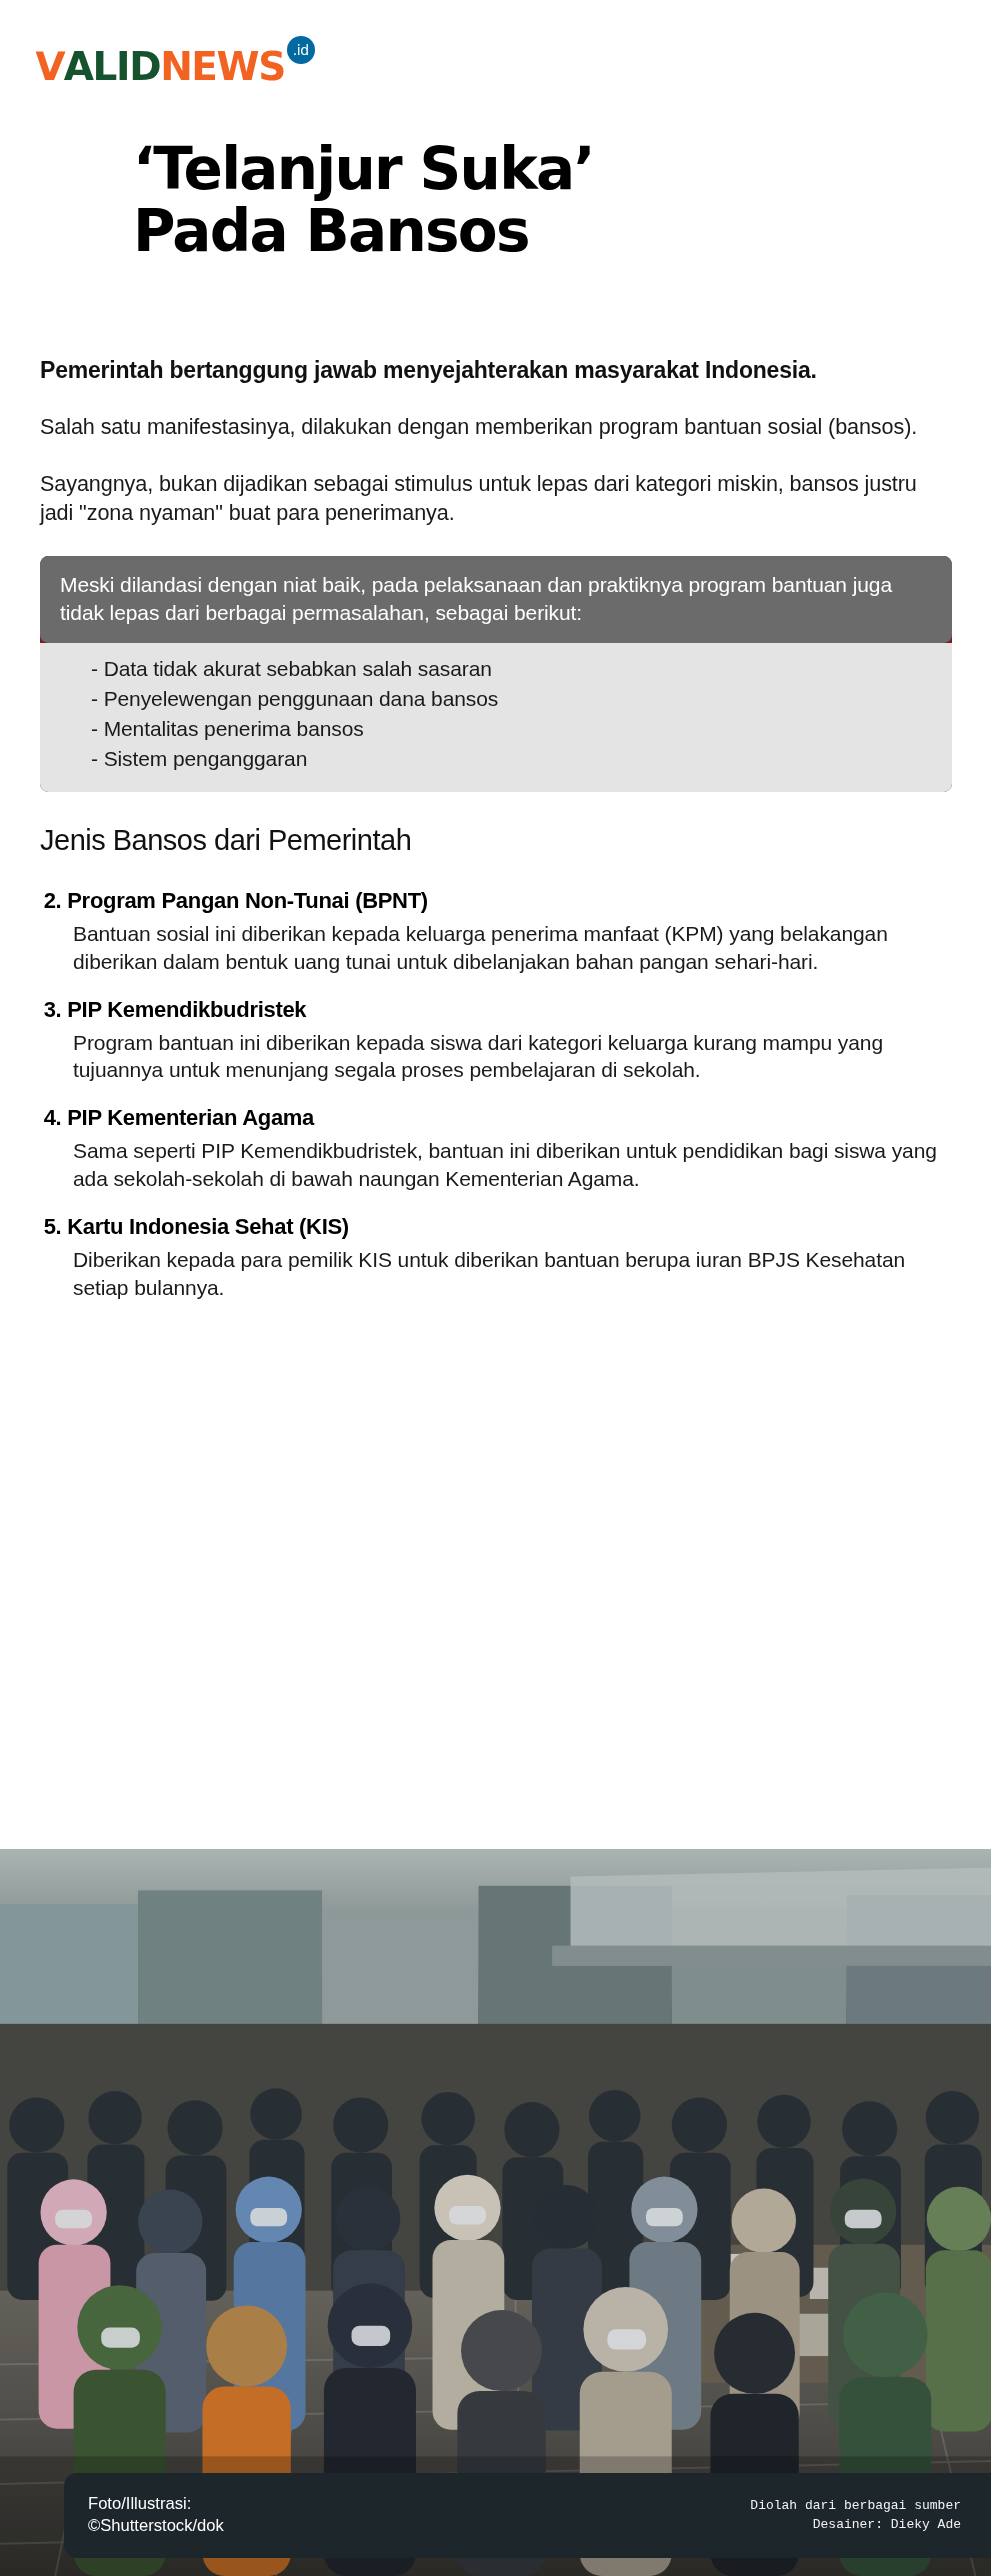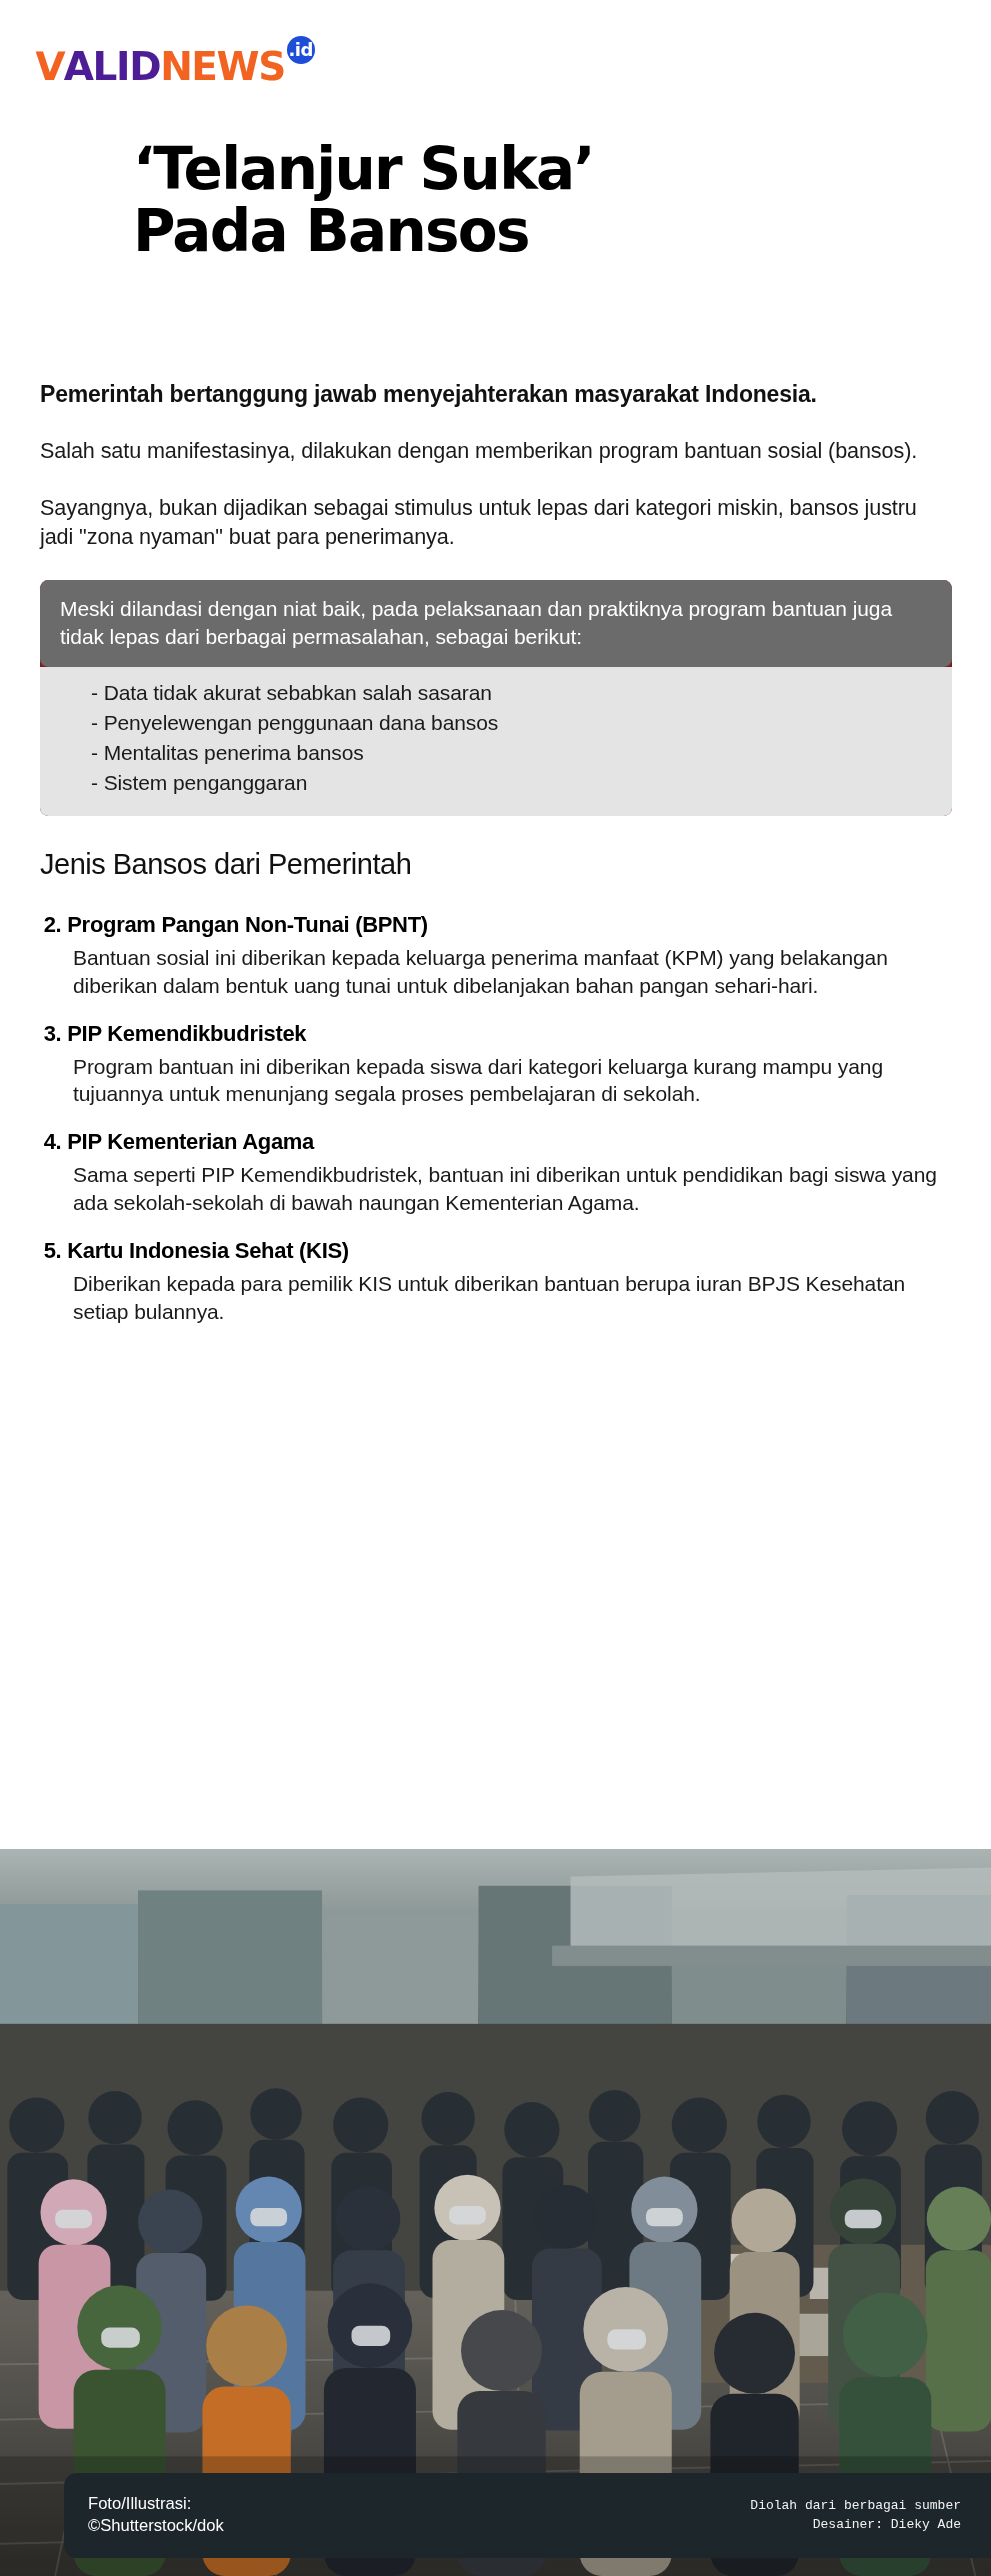--- a/index.html
+++ b/index.html
@@ -39,33 +39,33 @@
     letter-spacing: -1.4px;
     line-height: 1;
     display: flex;
     align-items: flex-start;
   }
   .logo-v {
     color: #f26322;
     display: inline-block;
     transform: skewX(-2deg);
   }
-  .logo-valid { color: #4c1d95; }
+  .logo-valid { color: #14532d; }
   .logo-news { color: #f26322; }
   .logo-id-badge {
     display: inline-flex;
     align-items: center;
     justify-content: center;
     width: 28px;
     height: 28px;
     border-radius: 50%;
-    background: #1d4ed8;
+    background: #0369a1;
     color: #ffffff;
-    font-size: 18px;
-    font-weight: 700;
+    font-size: 14px;
+    font-weight: 400;
     letter-spacing: -0.5px;
     margin-left: 1.8px;
     margin-top: -11px;
   }
 
   
   .headline {
     position: absolute;
     left: 133px;
     top: 138px;
@@ -88,21 +88,20 @@
     padding: 0 40px;
   }
 
   .lede {
     font-size: 23px;
     font-weight: 700;
     line-height: 1.32;
     color: #111111;
     letter-spacing: -0.2px;
     margin-bottom: 28px;
-    margin-top: 24px;
   }
 
   .para {
     font-size: 21.6px;
     font-weight: 400;
     line-height: 1.34;
     color: #1a1a1a;
     letter-spacing: -0.1px;
     margin-bottom: 28px;
   }

